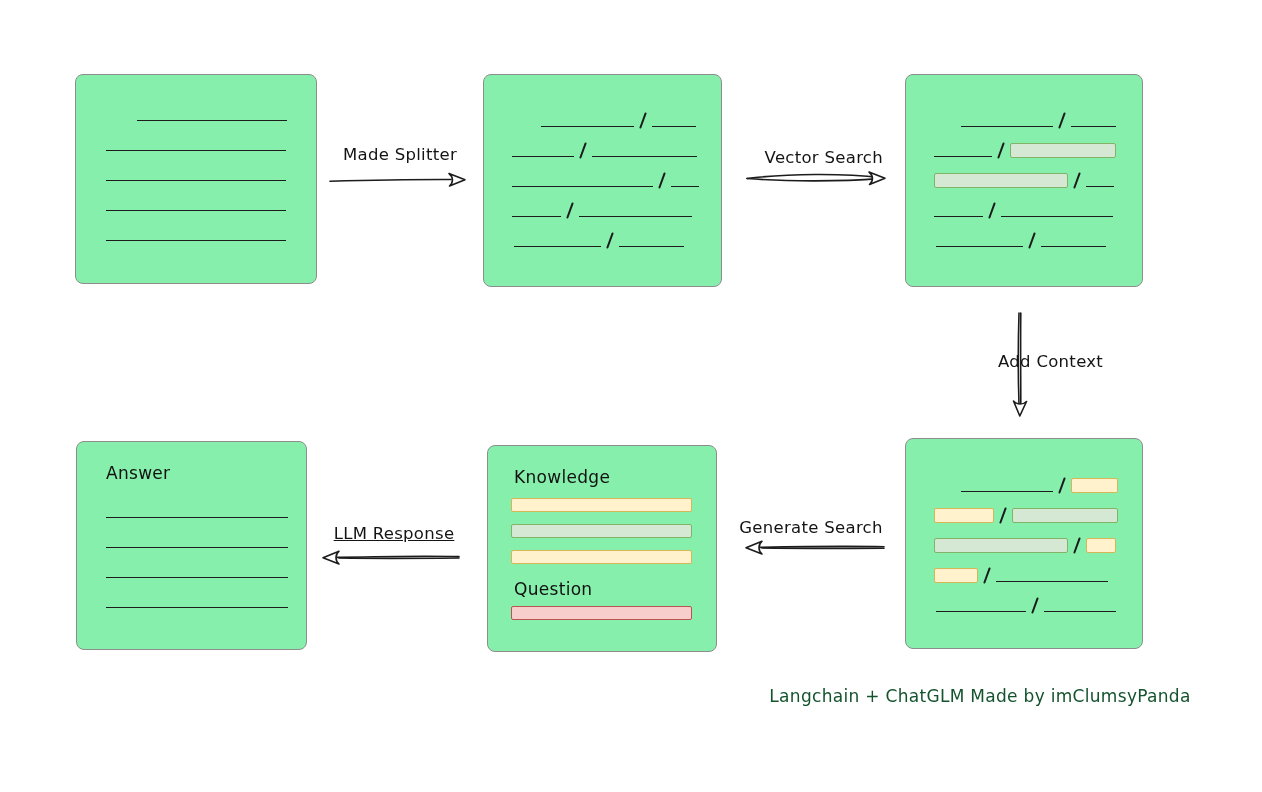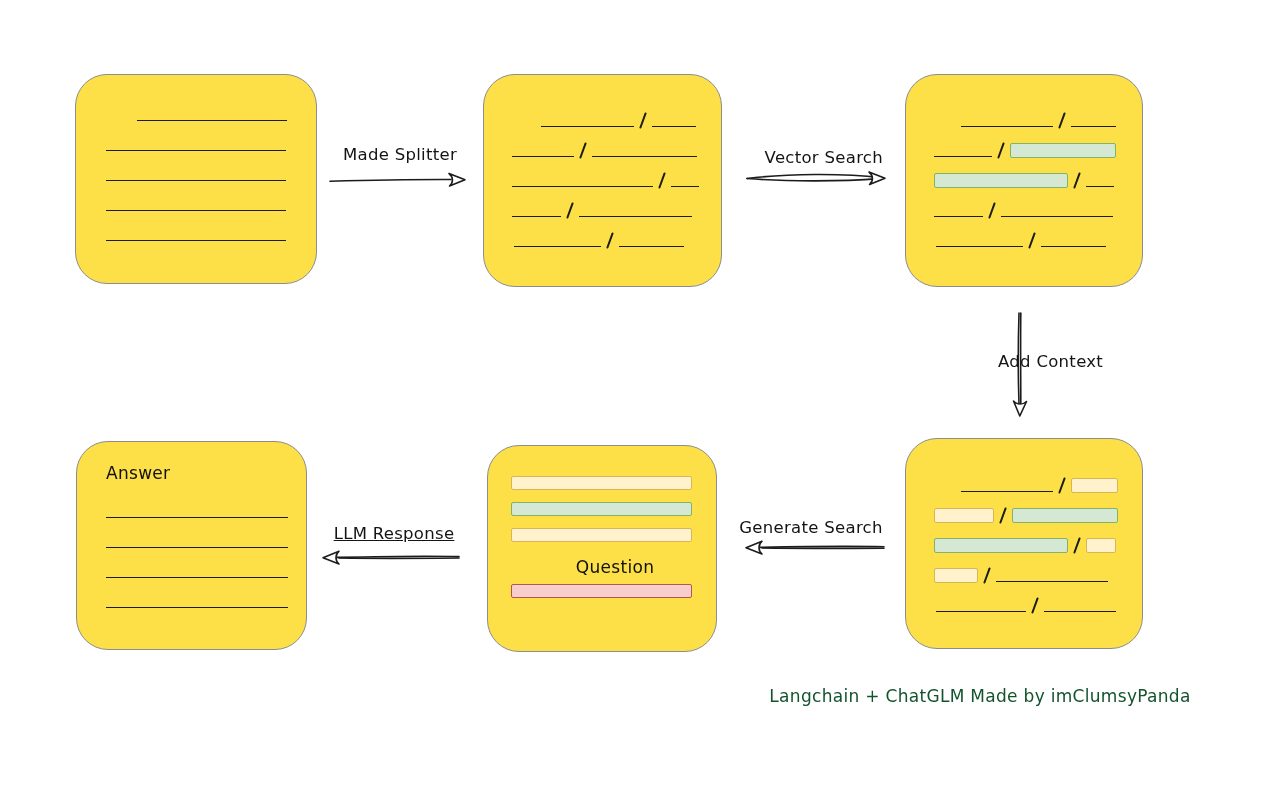--- a/index.html
+++ b/index.html
@@ -4,23 +4,23 @@
 <style>
   html,body { margin:0; padding:0; }
   body {
     width:1262px; height:792px; position:relative; overflow:hidden;
     background:#ffffff;
     font-family:"DejaVu Sans", sans-serif;
     color:#1c1c1c;
   }
   .node {
     position:absolute; box-sizing:border-box;
-    background:#fde047;
+    background:#86efac;
     border:1.4px solid #8d8d8d;
-    border-radius:32px;
+    border-radius:8px;
   }
   #node-document { left:75px;  top:74px;  width:242px; height:210px; padding:17px 0 0 30px; }
   #node-split    { left:483px; top:74px;  width:239px; height:213px; padding:23px 0 0 28px; }
   #node-matched  { left:905px; top:74px;  width:238px; height:213px; padding:23px 0 0 28px; }
   #node-context  { left:905px; top:438px; width:238px; height:211px; padding:24px 0 0 28px; }
   #node-prompt   { left:487px; top:445px; width:230px; height:207px; padding:20px 0 0 23px; }
   #node-answer   { left:76px;  top:441px; width:231px; height:209px; padding:20px 0 0 29px; }
 
   .seg-row { display:flex; align-items:flex-end; height:30px; }
   .seg { flex:0 0 auto; }
@@ -44,21 +44,21 @@
   #node-prompt .node-label { margin-left:3px; }
   .bars { display:flex; flex-direction:column; }
   .bar {
     width:179px; height:12px; border-radius:2px;
   }
   .bar-yellow { background:var(--yellow-fill,#fff2cc); border:1.6px solid var(--yellow-stroke,#d6b656); }
   .bar-green  { background:var(--green-fill,#d5e8d4);  border:1.6px solid var(--green-stroke,#82b366); }
   .bar-red    { background:var(--red-fill,#f8cecc);    border:1.6px solid var(--red-stroke,#b85450); }
   #knowledge-bars { margin-top:10px; }
   #knowledge-bars .bar + .bar { margin-top:12px; }
-  #question-label { margin-top:14px;text-align:center; }
+  #question-label { margin-top:14px; }
   #question-bars { margin-top:6px; }
 
   #node-answer .seg-rows { margin-top:5px; }
 
   .arrow-label {
     position:absolute; font-size:16.5px; letter-spacing:0.3px;
     color:#141414; white-space:nowrap;
   }
   #lbl-text-splitter   { left:330px;  top:145px;  width:140px; text-align:center; }
   #lbl-vector-search   { left:737px;  top:148px;  width:146px; text-align:right; }
@@ -189,20 +189,21 @@
       </div>
       <div class="seg-row">
         <div class="seg seg-line" style="width: 90px; margin-left: 2px;"></div>
         <div class="seg seg-slash"></div>
         <div class="seg seg-line" style="width: 72px;"></div>
       </div>
     </div>
 </div>
 
 <div class="node" id="node-prompt">
+  <div class="node-label" id="knowledge-label">Knowledge</div>
   <div class="bars" id="knowledge-bars">
       <div class="bar bar-yellow"></div>
       <div class="bar bar-green"></div>
       <div class="bar bar-yellow"></div>
     </div>
   <div class="node-label" id="question-label">Question</div>
   <div class="bars" id="question-bars">
       <div class="bar bar-red"></div>
     </div>
 </div>

